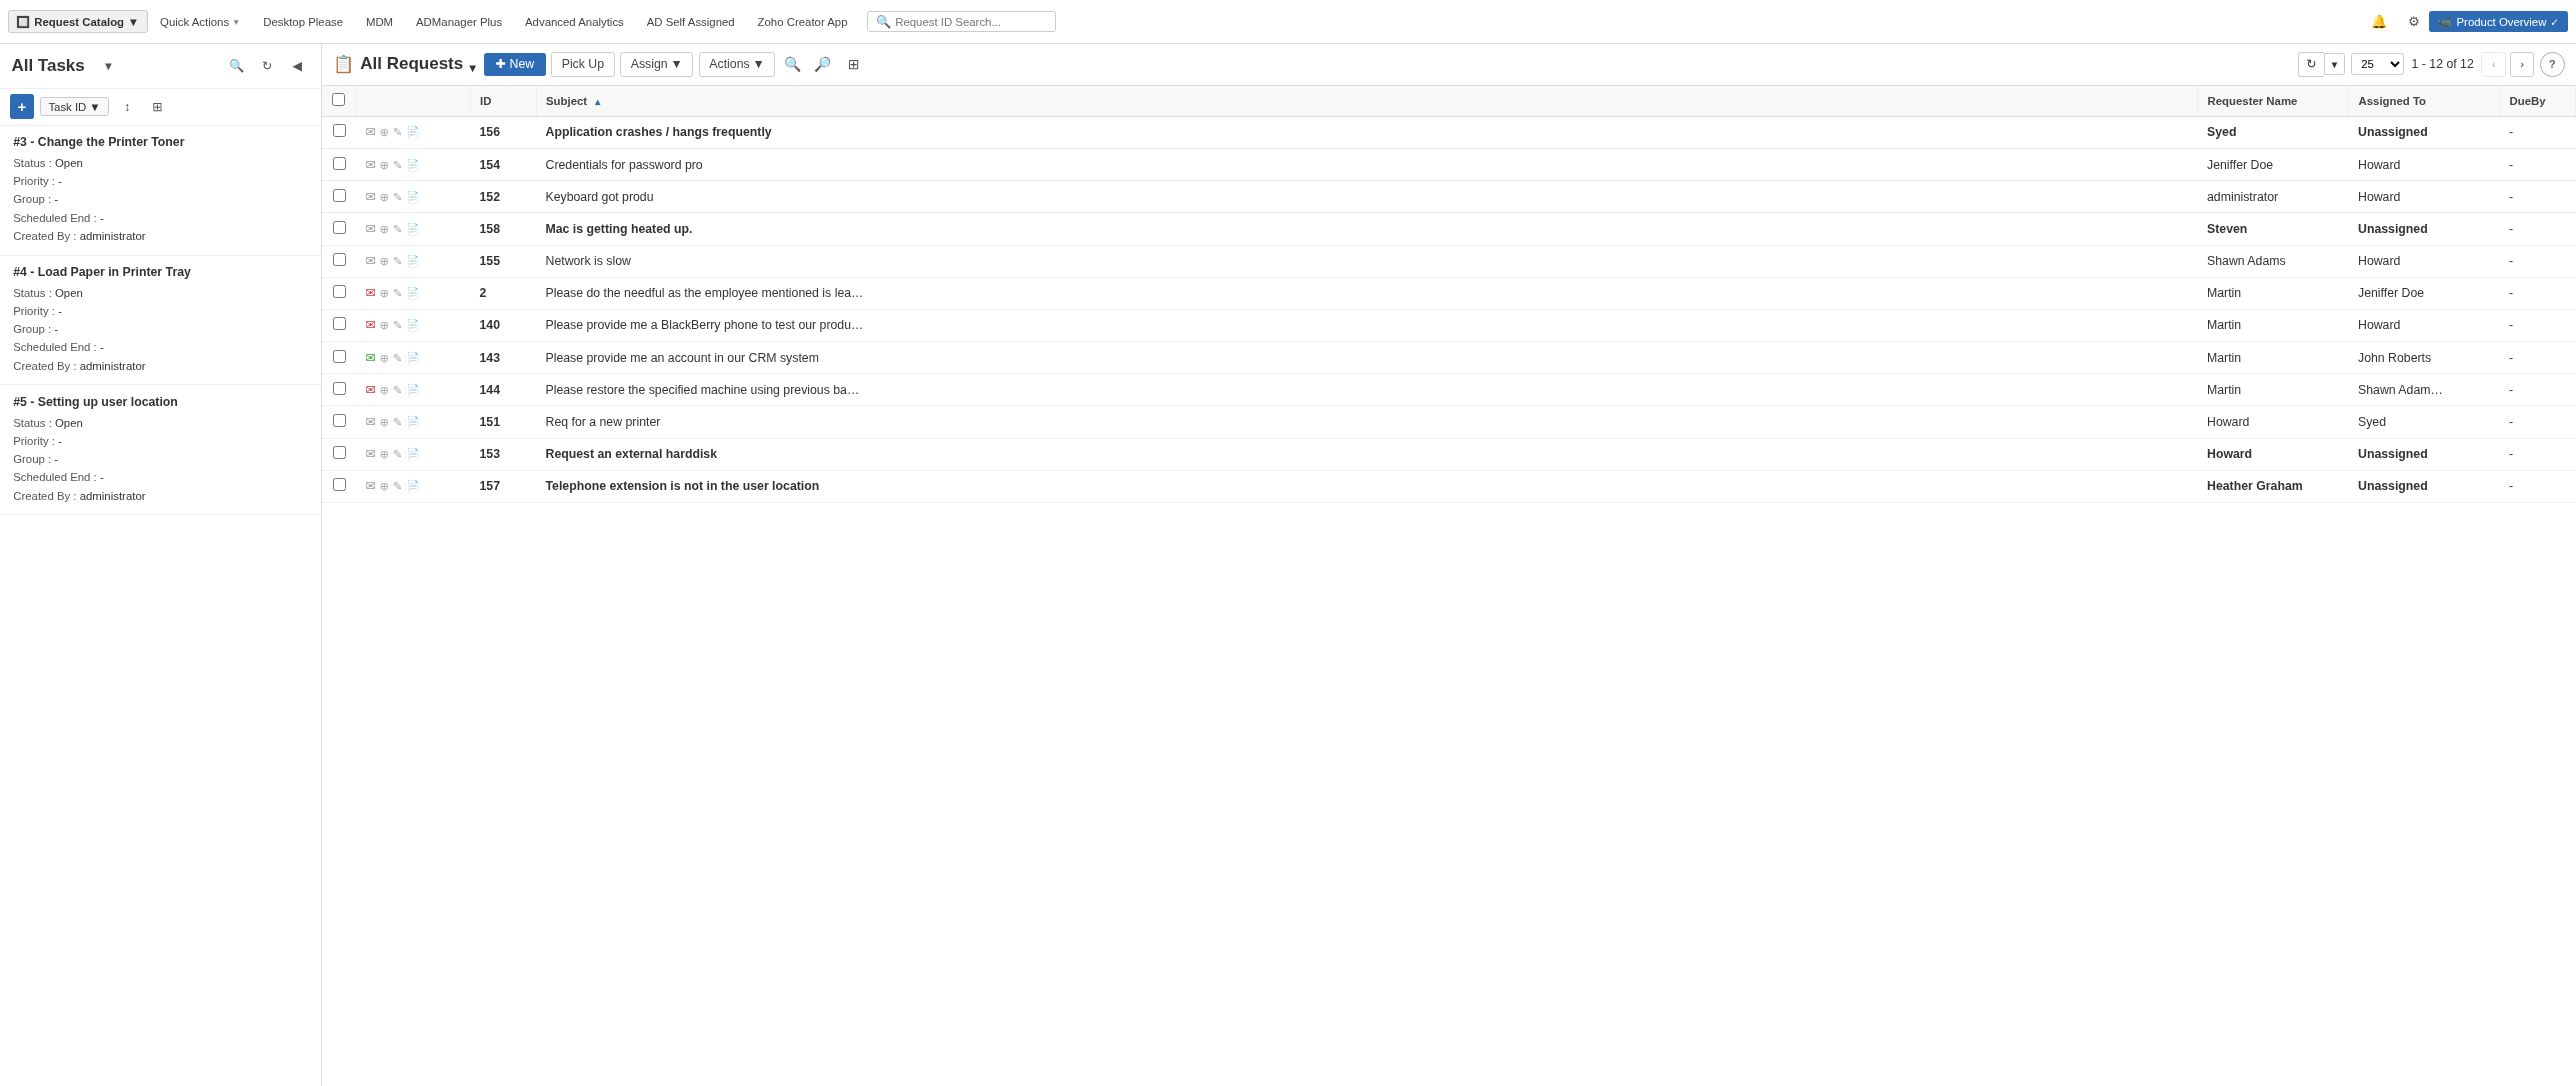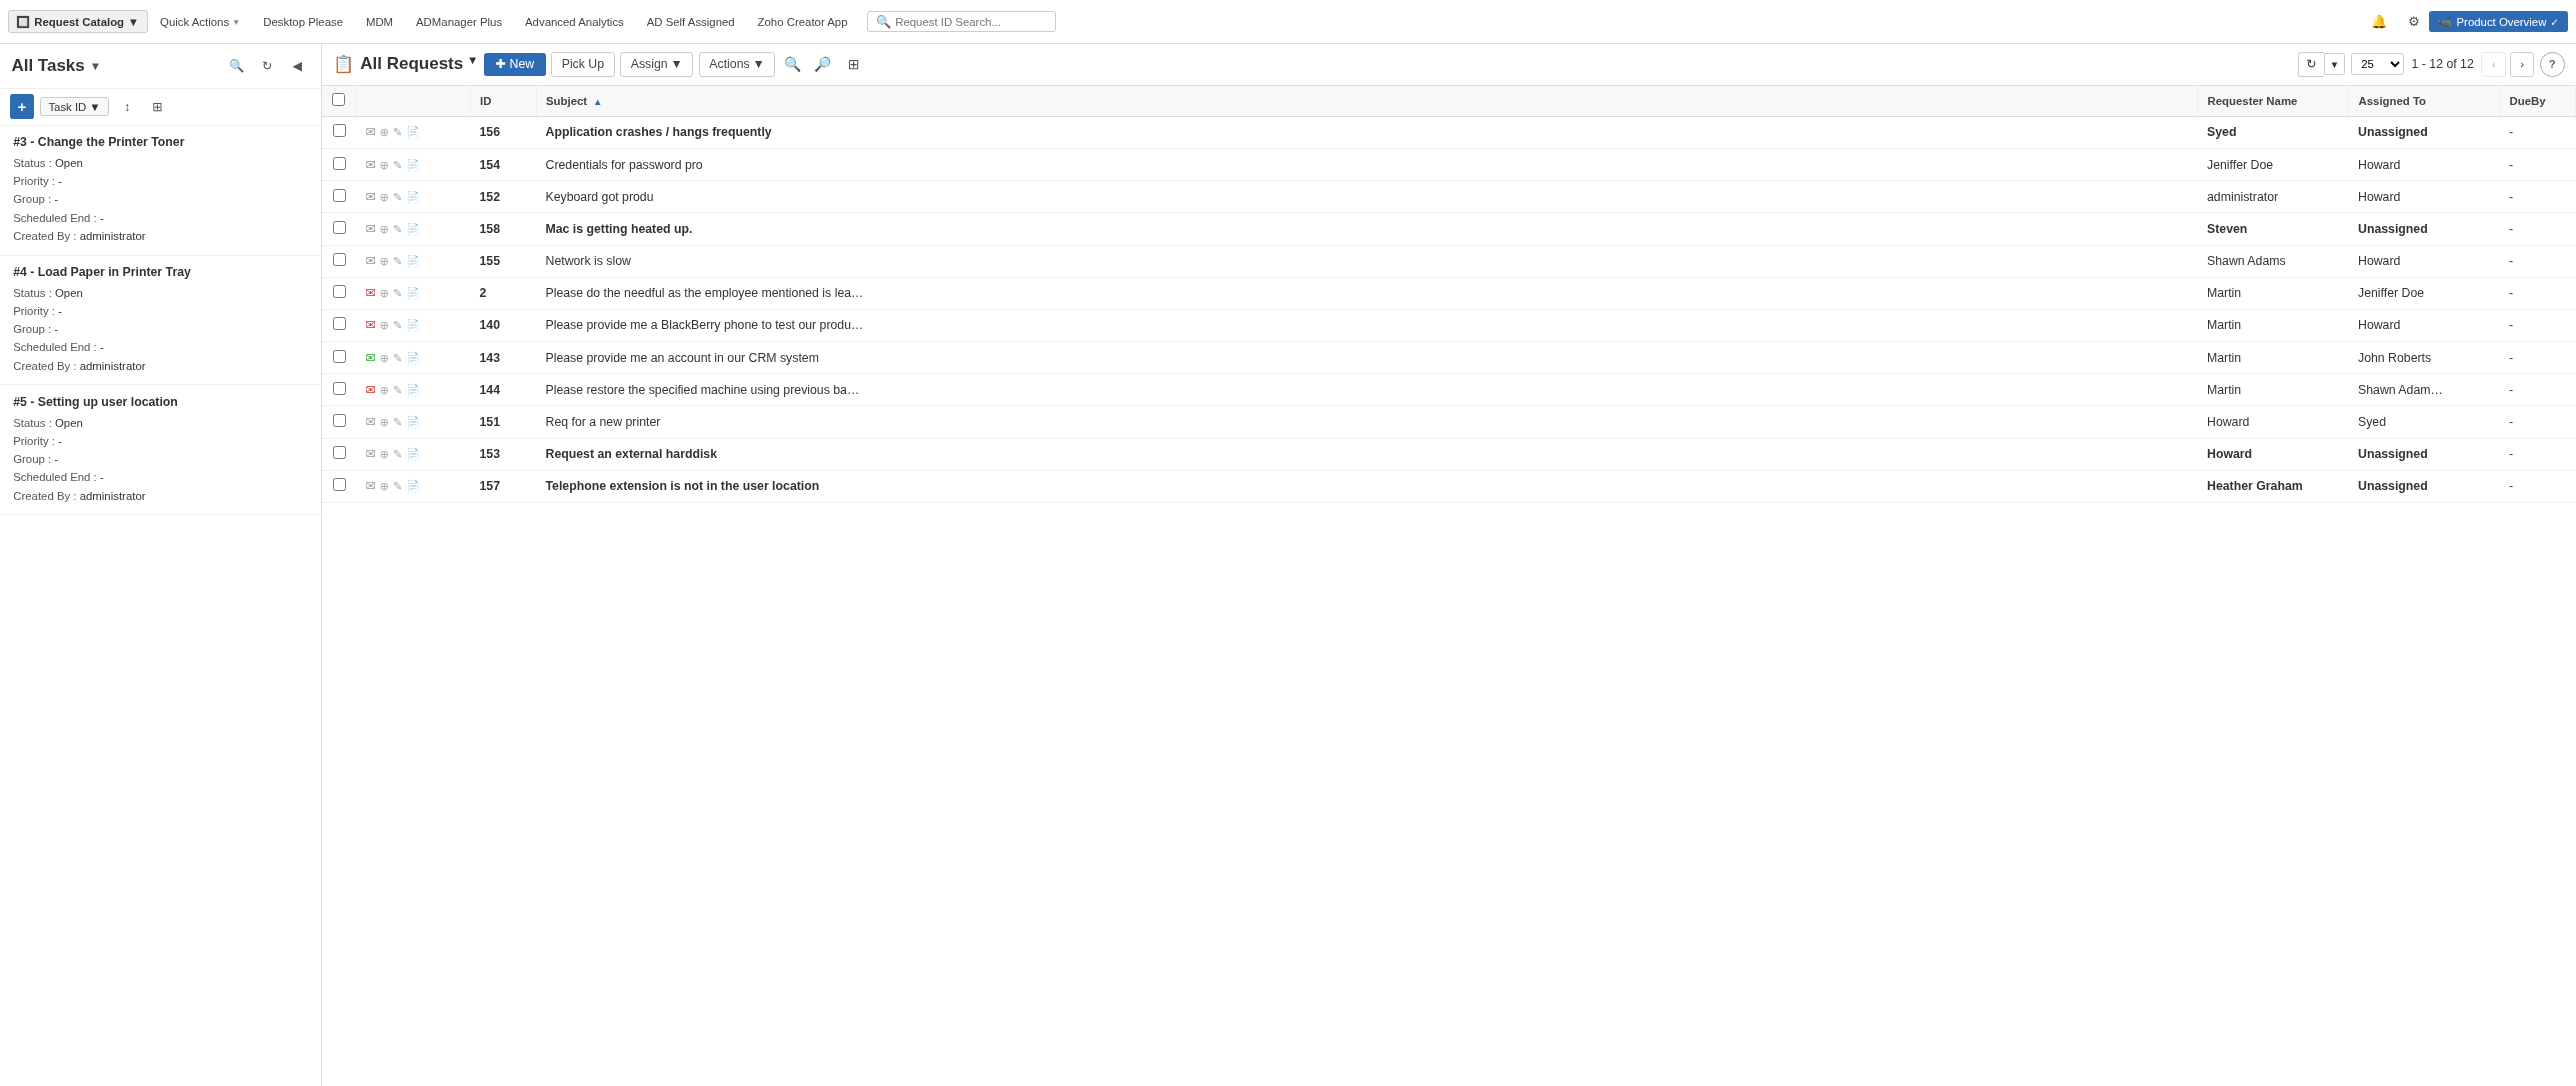--- a/index.html
+++ b/index.html
@@ -59,21 +59,21 @@
       background: #fff;
       border-right: 0.9px solid #ddd;
       display: flex;
       flex-direction: column;
     }
     .left-header {
       display: flex; align-items: center; padding: 9.5px 11.4px;
       border-bottom: 0.9px solid #eee; gap: 7.6px;
     }
     .left-title {
-      font-size: 17px; font-weight: bold; flex: 1; display: flex; align-items: center; gap: 5px;
+      font-size: 17px; font-weight: bold; flex: 1; display: flex; align-items: center; gap: 18px;
     }
     .left-title .caret { font-size: 11.4px; color: #555; }
     .left-header-icons { display: flex; align-items: center; gap: 5.7px; }
     .icon-btn {
       width: 24.6px; height: 24.6px; display: flex; align-items: center; justify-content: center;
       cursor: pointer; border-radius: 2.8px; font-size: 12.3px; color: #555; border: 0.9px solid transparent;
     }
 
     .left-toolbar {
       display: flex; align-items: center; padding: 5.7px 9.5px;
@@ -106,21 +106,21 @@
       flex-direction: column;
       background: #fff;
       overflow: hidden;
     }
 
     .right-header {
       display: flex; align-items: center; padding: 7.6px 11.4px;
       border-bottom: 0.9px solid #ddd; gap: 5.7px; flex-wrap: nowrap;
     }
     .right-title {
-      font-size: 17px; font-weight: bold; display: flex; align-items: flex-start; gap: 3.8px;
+      font-size: 17px; font-weight: bold; display: flex; align-items: flex-end; gap: 3.8px;
     }
     .right-title .caret { font-size: 11.4px; }
 
     .btn-primary {
       display: flex; align-items: center; gap: 3.8px;
       background: #2d6bb5; color: #fff; border: none;
       padding: 4.7px 11.4px; border-radius: 2.8px; cursor: pointer; font-size: 12.3px;
     }
 
     .btn-outline {

